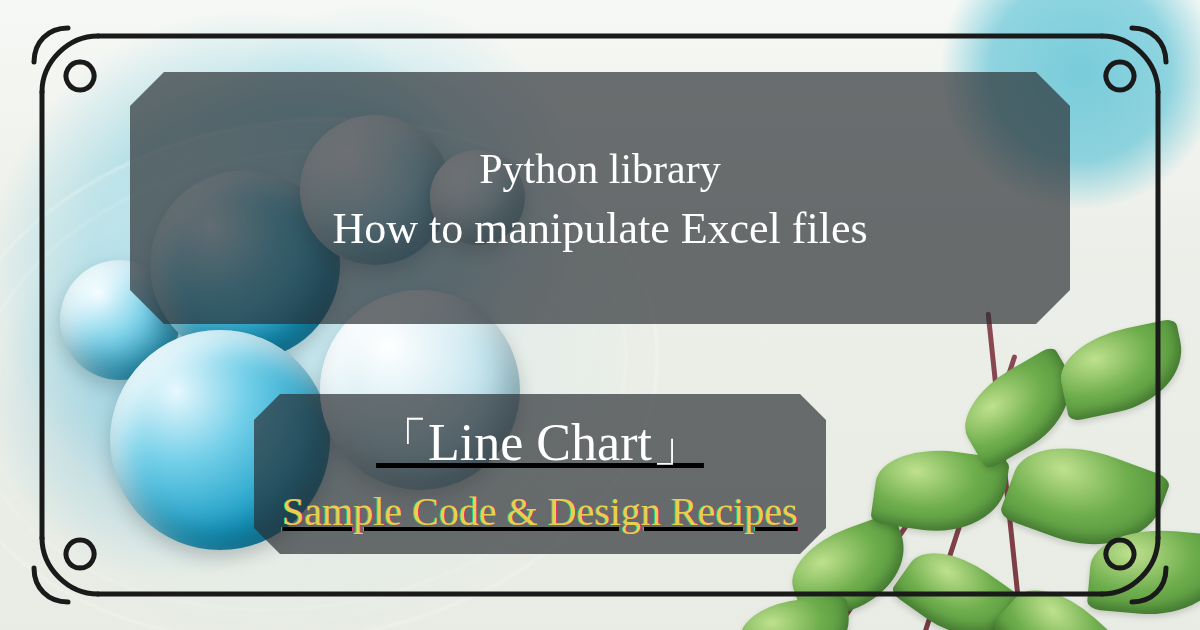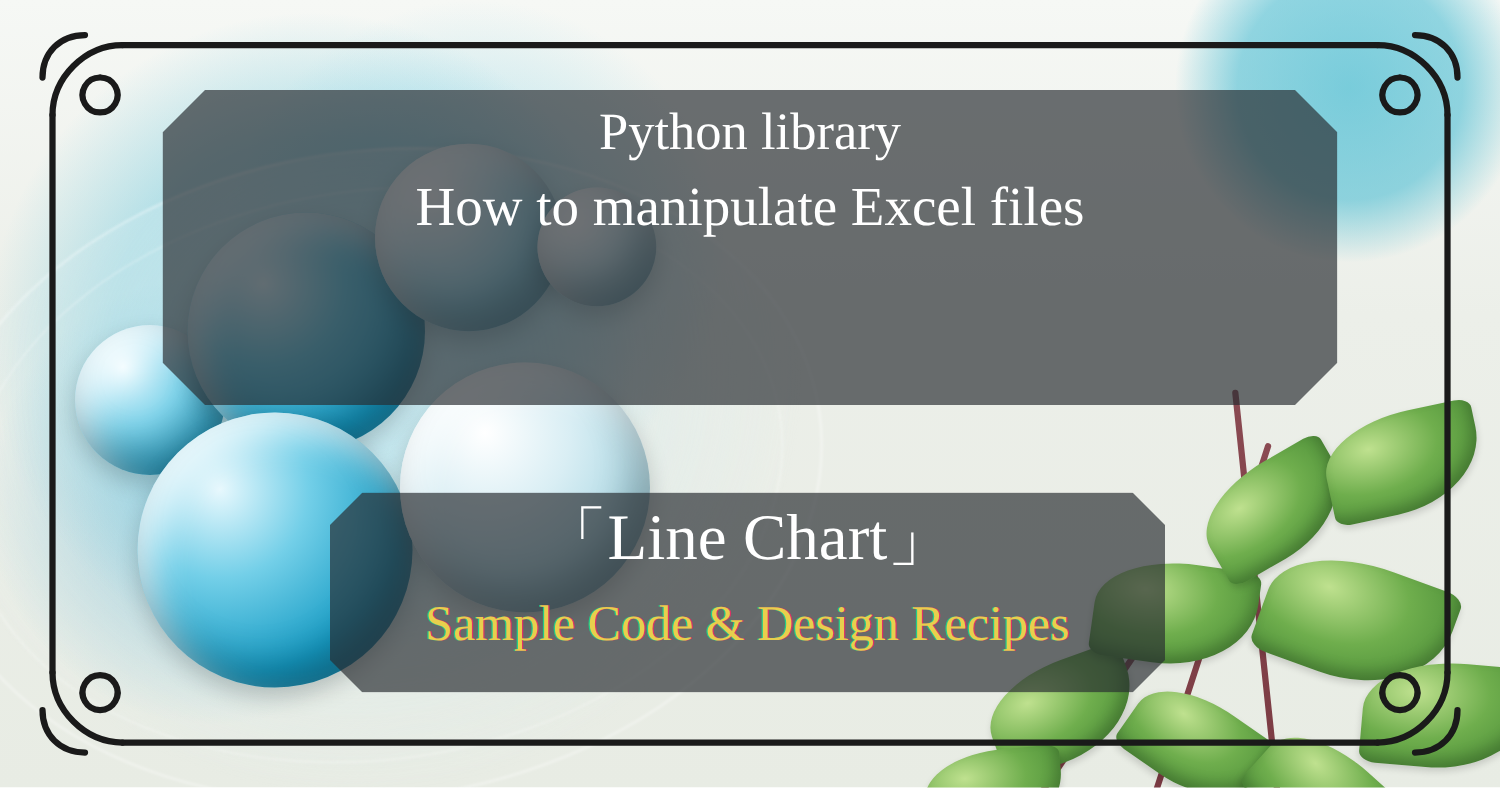--- a/index.html
+++ b/index.html
@@ -70,36 +70,36 @@
     position:absolute; left:28px; top:22px; right:28px; bottom:22px;
     pointer-events:none;
   }
   .frame svg { width:100%; height:100%; display:block; }
 
   
   .panel {
     position:absolute;
     background: rgba(40,44,48,0.68);
     text-align:center;
-    display:flex; flex-direction:column; justify-content:flex-start; align-items:center;
+    display:flex; flex-direction:column; justify-content:center; align-items:center;
     padding: 8px 26px;
     box-shadow: 0 4px 18px rgba(0,0,0,0.25);
   }
   
   .cut {
     clip-path: polygon(26px 0, calc(100% - 26px) 0, 100% 26px, 100% calc(100% - 26px),
                        calc(100% - 26px) 100%, 26px 100%, 0 calc(100% - 26px), 0 26px);
   }
   .cut-lg {
     clip-path: polygon(34px 0, calc(100% - 34px) 0, 100% 34px, 100% calc(100% - 34px),
                        calc(100% - 34px) 100%, 34px 100%, 0 calc(100% - 34px), 0 34px);
   }
 
   .panel-top { left:130px; top:72px; width:940px; height:252px; }
-  .panel-bot { left:264px; top:394px; width:668px; height:160px; }
+  .panel-bot { left:254px; top:394px; width:572px; height:160px;text-decoration:underline; }
 
   .t-sub   { font: 42px/1.15 Georgia, 'Times New Roman', serif; color:#ffffff; margin-top:2px; }
   .t-main  { font: 66px/1.05 Georgia, 'Times New Roman', serif; color:#4cc8ef; margin:6px 0 6px;
              text-shadow: 0 0 2px rgba(0,0,0,0.3); }
   .t-desc  { font: 44px/1.1 Georgia, 'Times New Roman', serif; color:#ffffff;margin-top:12px; }
 
   .b-title { font: 52px/1.1 Georgia, 'Times New Roman', serif; color:#ffffff; }
   .b-sub   { font: 40px/1.1 Georgia, 'Times New Roman', serif; color:#e8cf4d; margin-top:18px;
              text-shadow: 1px 0 0 #d36, -1px 0 0 #2c8; }
 

